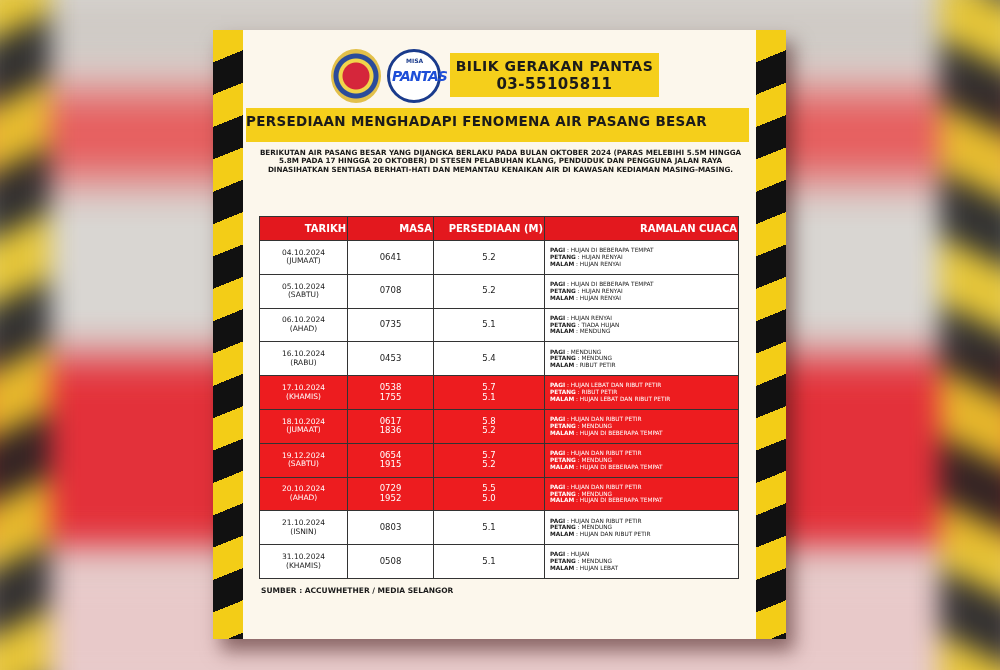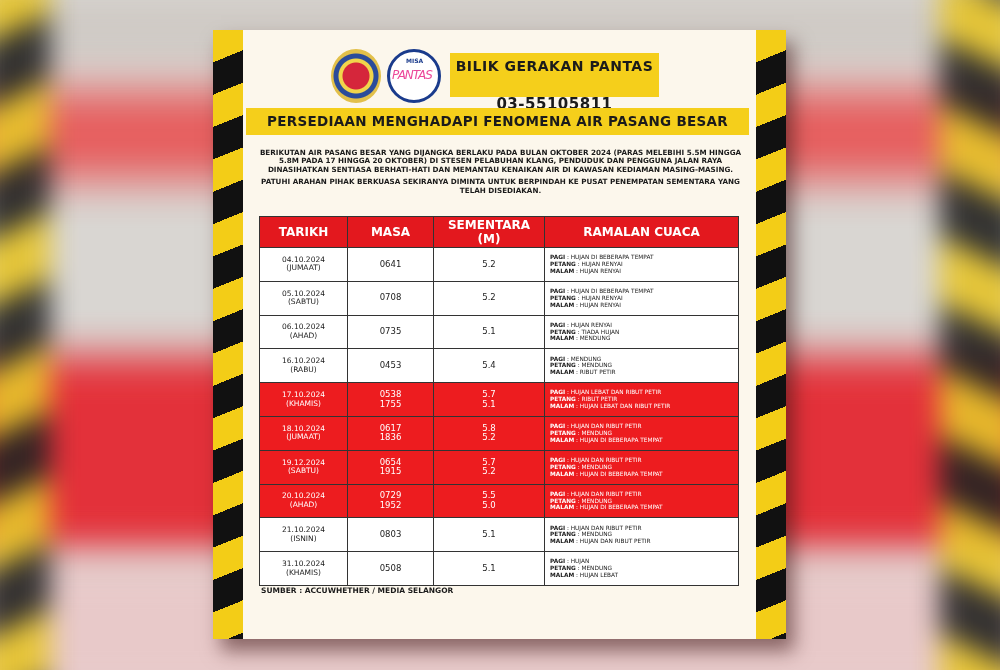--- a/index.html
+++ b/index.html
@@ -17,36 +17,36 @@
 
   .poster{position:absolute;left:213px;top:30px;width:573px;height:609px;background:#fcf7ec;
     box-shadow:8px 12px 18px rgba(60,20,20,.55);overflow:hidden;}
   .hazard{position:absolute;top:0;width:30px;height:100%;}
   .hazard.left{left:0;background:repeating-linear-gradient(158deg,#f3cd17 0 30px,#111 30px 60px);}
   .hazard.right{right:0;background:repeating-linear-gradient(158deg,#f3cd17 0 30px,#111 30px 60px);}
 
   .logos{position:absolute;left:118px;top:19px;display:flex;gap:6px;}
   .logo1{width:50px;height:54px;border-radius:50%;background:radial-gradient(circle,#d5263b 0 13px,#f1d54b 14px 17px,#2b4c9a 18px 22px,#e2c04a 23px);}
   .logo2{width:54px;height:54px;border-radius:50%;border:3px solid #1a3b8c;background:#fff;position:relative;box-sizing:border-box;}
-  .logo2 .lt{position:absolute;left:2px;top:16px;font-size:12px;font-weight:normal;font-style:italic;color:#ec4899;letter-spacing:-1px;}
+  .logo2 .lt{position:absolute;left:2px;top:16px;font-size:14px;font-weight:bold;font-style:italic;color:#1d4ed8;letter-spacing:-1px;}
   .logo2 .ls{position:absolute;left:16px;top:5px;font-size:6px;font-weight:bold;color:#1a3b8c;}
 
   .hotline{position:absolute;left:237px;top:23px;width:209px;height:44px;background:#f5cf1b;text-align:center;
     font-weight:bold;color:#1b1b1b;font-family:"DejaVu Sans",sans-serif;}
   .hotline .t1{font-size:14px;line-height:18px;margin-top:4px;letter-spacing:.5px;}
-  .hotline .t2{font-size:15px;line-height:19px;letter-spacing:.5px;margin-top:20px;}
-
-  .title-bar{position:absolute;left:33px;top:78px;width:503px;height:27px;background:#f5cf1b;text-align:center;
+  .hotline .t2{font-size:15px;line-height:19px;letter-spacing:.5px;}
+
+  .title-bar{position:absolute;left:33px;top:78px;width:503px;height:34px;background:#f5cf1b;
     font-weight:bold;font-size:13.5px;line-height:27px;color:#1b1b1b;letter-spacing:.3px;}
 
   .intro{position:absolute;left:40px;top:119px;width:495px;text-align:center;font-size:7.2px;font-weight:bold;line-height:8.4px;color:#1b1b1b;}
   .intro p{margin:0 0 4px 0;}
 
   table.tides{position:absolute;left:46px;top:186px;width:480px;border-collapse:collapse;font-family:"DejaVu Sans",sans-serif;}
-  table.tides th{background:#e3181e;color:#fff;font-size:12px;height:21px;border:1px solid #333;font-weight:bold;}
+  table.tides th{background:#e3181e;color:#fff;font-size:10px;height:21px;border:1px solid #333;font-weight:bold;text-align:right;}
   table.tides td{border:1px solid #333;height:32.8px;font-size:8.5px;text-align:center;color:#1b1b1b;padding:0;}
   table.tides td.date{font-size:7.5px;line-height:8.5px;}
   table.tides td.val{line-height:9.5px;}
   table.tides td.wx{text-align:left;font-size:5.8px;line-height:6.8px;padding-left:5px;}
   table.tides td.wx b{font-weight:bold;}
   table.tides tr.white td{background:#ffffff;}
   table.tides tr.red td{background:#ed1c1f;color:#fff;}
   .src{position:absolute;left:48px;top:556px;font-size:7.5px;font-weight:bold;color:#1b1b1b;}
 </style>
 </head>
@@ -75,35 +75,34 @@
 
   <div class="hotline">
     <div class="t1">BILIK GERAKAN PANTAS</div>
     <div class="t2">03-55105811</div>
   </div>
 
   <div class="title-bar">PERSEDIAAN MENGHADAPI FENOMENA AIR PASANG BESAR</div>
 
   <div class="intro">
     <p>BERIKUTAN AIR PASANG BESAR YANG DIJANGKA BERLAKU PADA BULAN OKTOBER 2024 (PARAS MELEBIHI 5.5M HINGGA 5.8M PADA 17 HINGGA 20 OKTOBER) DI STESEN PELABUHAN KLANG, PENDUDUK DAN PENGGUNA JALAN RAYA DINASIHATKAN SENTIASA BERHATI-HATI DAN MEMANTAU KENAIKAN AIR DI KAWASAN KEDIAMAN MASING-MASING.</p>
-    <p>PATUHI ARAHAN PIHAK BERKUASA SEKIRANYA DIMINTA UNTUK BERPINDAH KE PUSAT PENEMPATAN SEMENTARA YANG TELAH DISEDIAKAN.</p>
   </div>
 
   <table class="tides">
     <colgroup>
         <col style="width:88px">
         <col style="width:86px">
         <col style="width:111px">
         <col>
       </colgroup>
     <thead>
       <tr>
         <th>TARIKH</th>
         <th>MASA</th>
-        <th>SEMENTARA (M)</th>
+        <th>PERSEDIAAN (M)</th>
         <th>RAMALAN CUACA</th>
       </tr>
     </thead>
     <tbody id="rows">
         <tr class="white">
           <td class="date">
             <div>04.10.2024</div>
             <div>(JUMAAT)</div>
           </td>
           <td class="val">

